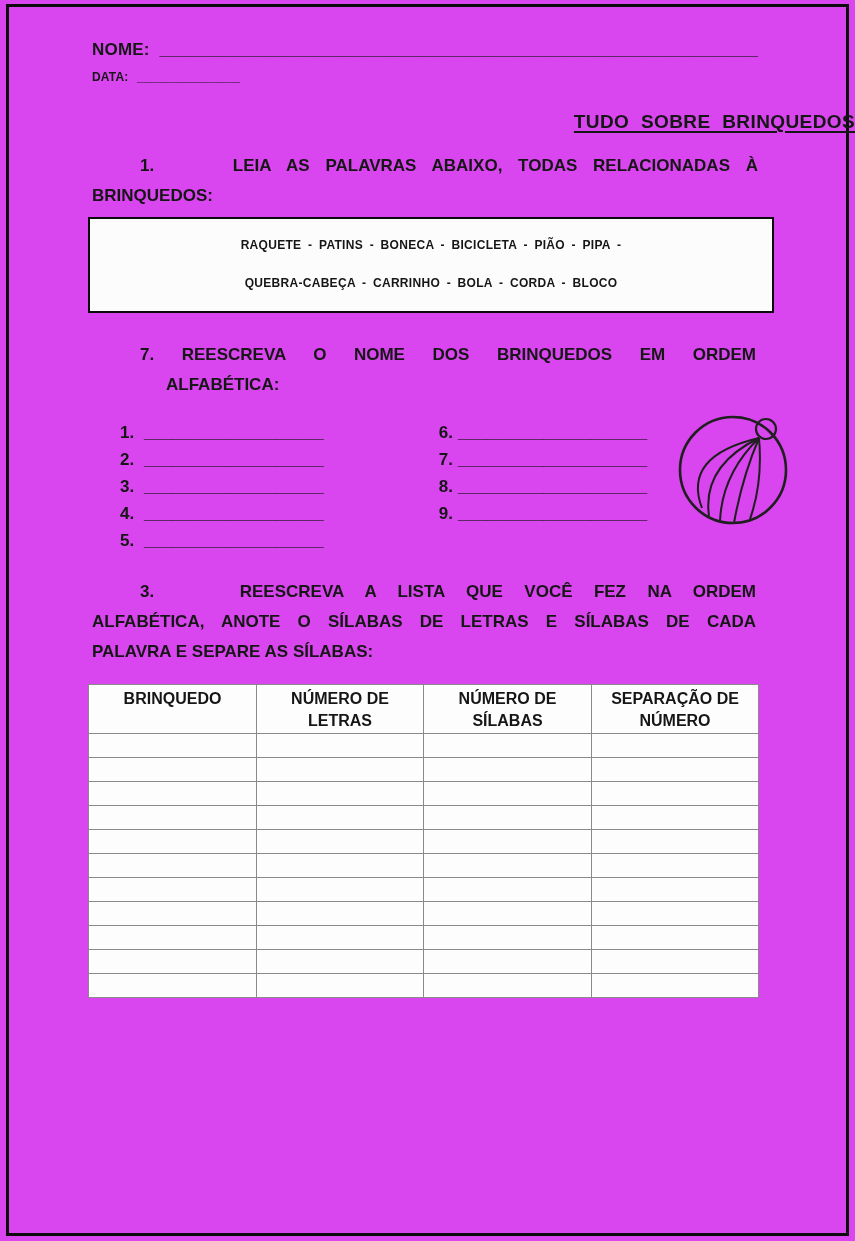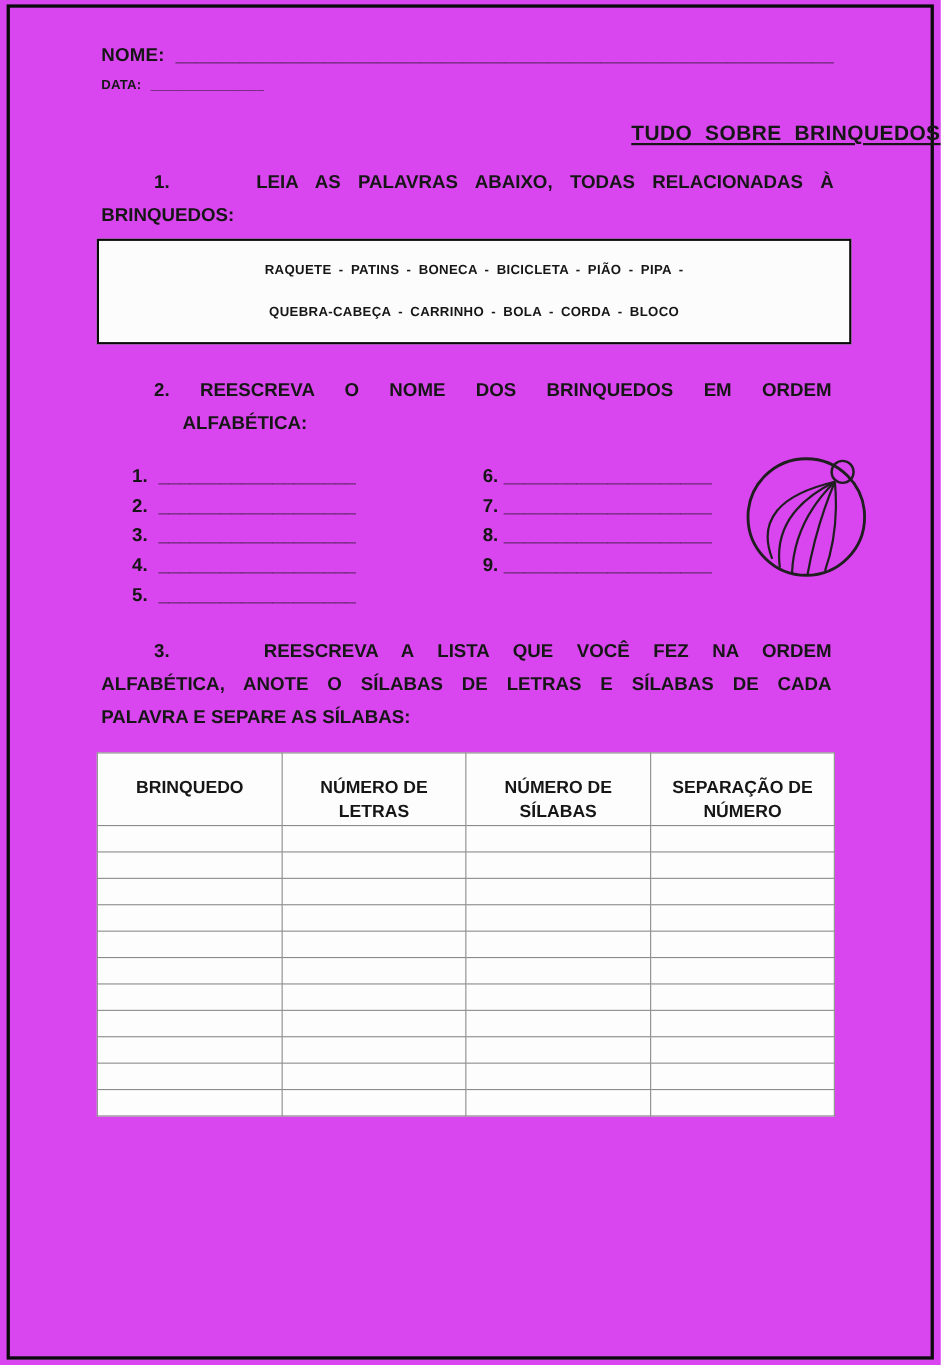--- a/index.html
+++ b/index.html
@@ -50,21 +50,21 @@
   .ex3-l2 { left:92px; top:612px; width:664px; }
   .ex3-l3 { left:92px; top:642px; }
   table.toys {
     left:88px; top:684px; width:670px;
     border-collapse:collapse; table-layout:fixed;
     border:1px solid #6e6e6e;
     background:#fdfdfd;
   }
   .toys th, .toys td { border:1px solid #8a8a8a; }
   .toys th {
-    height:49px; vertical-align:top; padding-top:21px;
+    height:49px; vertical-align:top; padding-top:3px;
     font-size:16px; line-height:22px; text-align:center; font-weight:700;margin-top:36px;
   }
   .toys td { height:24px; }
 </style>
 </head>
 <body>
 
 <div class="page">
   <div class="frame"></div>
 
@@ -81,21 +81,21 @@
   <div class="abs title">TUDO SOBRE BRINQUEDOS</div>
 
   <div class="abs t17 jline ex1-l1">1.&nbsp;&nbsp;&nbsp;&nbsp;&nbsp;LEIA AS PALAVRAS ABAIXO, TODAS RELACIONADAS À</div>
   <div class="abs t17 ex1-l2">BRINQUEDOS:</div>
 
   <div class="abs wordbox">
     <div>RAQUETE - PATINS - BONECA - BICICLETA - PIÃO - PIPA -</div>
     <div>QUEBRA-CABEÇA - CARRINHO - BOLA - CORDA - BLOCO</div>
   </div>
 
-  <div class="abs t17 jline ex2-l1">2. REESCREVA O NOME DOS BRINQUEDOS EM ORDEM</div>
+  <div class="abs t17 jline ex2-l1">7. REESCREVA O NOME DOS BRINQUEDOS EM ORDEM</div>
   <div class="abs t17 ex2-l2">ALFABÉTICA:</div>
 
   <div class="abs list-col list-left">
     <div class="list-item">
       <span class="num">1.</span><span class="blank">___________________</span>
     </div>
     <div class="list-item">
       <span class="num">2.</span><span class="blank">___________________</span>
     </div>
     <div class="list-item">

